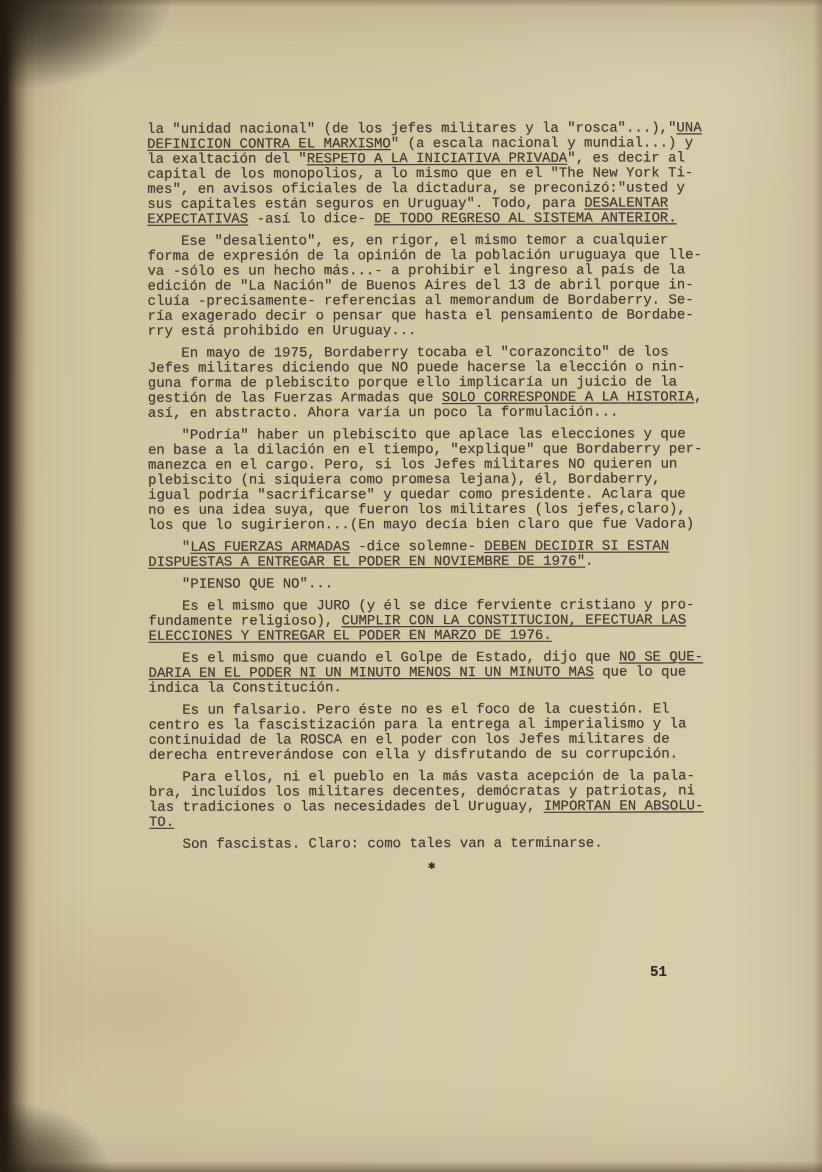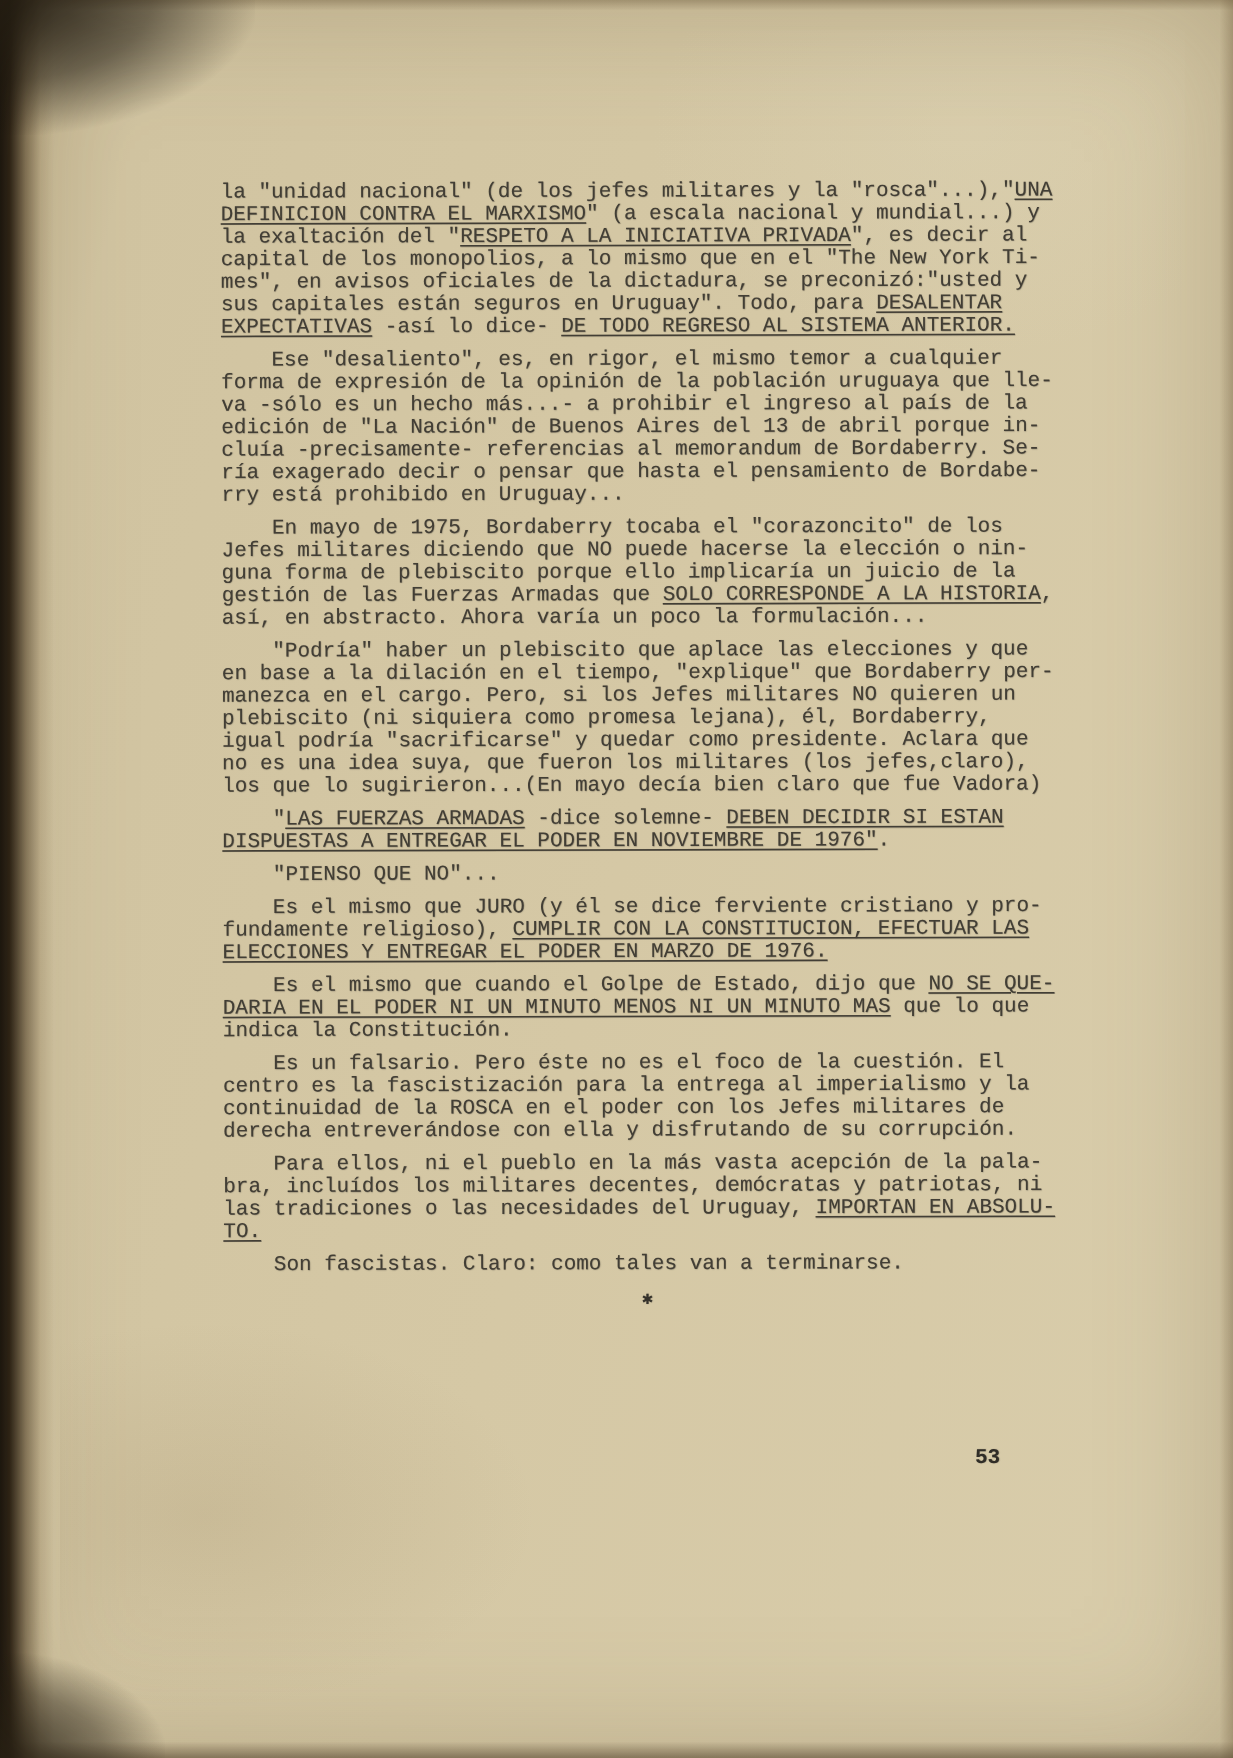--- a/index.html
+++ b/index.html
@@ -96,21 +96,21 @@
 </head>
 <body>
 
 <div class="page">
   <div class="stain-b"></div>
   <div class="stain-a"></div>
 
   <div class="text-block"><div class="paragraph"><div class="line"><span>la "unidad nacional" (de los jefes militares y la "rosca"...),"</span><span class="u">UNA</span></div><div class="line"><span class="u">DEFINICION CONTRA EL MARXISMO</span><span>" (a escala nacional y mundial...) y</span></div><div class="line"><span>la exaltación del "</span><span class="u">RESPETO A LA INICIATIVA PRIVADA</span><span>", es decir al</span></div><div class="line"><span>capital de los monopolios, a lo mismo que en el "The New York Ti-</span></div><div class="line"><span>mes", en avisos oficiales de la dictadura, se preconizó:"usted y</span></div><div class="line"><span>sus capitales están seguros en Uruguay". Todo, para </span><span class="u">DESALENTAR</span></div><div class="line"><span class="u">EXPECTATIVAS</span><span> -así lo dice- </span><span class="u">DE TODO REGRESO AL SISTEMA ANTERIOR.</span></div></div><div class="paragraph"><div class="line"><span>    Ese "desaliento", es, en rigor, el mismo temor a cualquier</span></div><div class="line"><span>forma de expresión de la opinión de la población uruguaya que lle-</span></div><div class="line"><span>va -sólo es un hecho más...- a prohibir el ingreso al país de la</span></div><div class="line"><span>edición de "La Nación" de Buenos Aires del 13 de abril porque in-</span></div><div class="line"><span>cluía -precisamente- referencias al memorandum de Bordaberry. Se-</span></div><div class="line"><span>ría exagerado decir o pensar que hasta el pensamiento de Bordabe-</span></div><div class="line"><span>rry está prohibido en Uruguay...</span></div></div><div class="paragraph"><div class="line"><span>    En mayo de 1975, Bordaberry tocaba el "corazoncito" de los</span></div><div class="line"><span>Jefes militares diciendo que NO puede hacerse la elección o nin-</span></div><div class="line"><span>guna forma de plebiscito porque ello implicaría un juicio de la</span></div><div class="line"><span>gestión de las Fuerzas Armadas que </span><span class="u">SOLO CORRESPONDE A LA HISTORIA</span><span>,</span></div><div class="line"><span>así, en abstracto. Ahora varía un poco la formulación...</span></div></div><div class="paragraph"><div class="line"><span>    "Podría" haber un plebiscito que aplace las elecciones y que</span></div><div class="line"><span>en base a la dilación en el tiempo, "explique" que Bordaberry per-</span></div><div class="line"><span>manezca en el cargo. Pero, si los Jefes militares NO quieren un</span></div><div class="line"><span>plebiscito (ni siquiera como promesa lejana), él, Bordaberry,</span></div><div class="line"><span>igual podría "sacrificarse" y quedar como presidente. Aclara que</span></div><div class="line"><span>no es una idea suya, que fueron los militares (los jefes,claro),</span></div><div class="line"><span>los que lo sugirieron...(En mayo decía bien claro que fue Vadora)</span></div></div><div class="paragraph"><div class="line"><span>    "</span><span class="u">LAS FUERZAS ARMADAS</span><span> -dice solemne- </span><span class="u">DEBEN DECIDIR SI ESTAN</span></div><div class="line"><span class="u">DISPUESTAS A ENTREGAR EL PODER EN NOVIEMBRE DE 1976"</span><span>.</span></div></div><div class="paragraph"><div class="line"><span>    "PIENSO QUE NO"...</span></div></div><div class="paragraph"><div class="line"><span>    Es el mismo que JURO (y él se dice ferviente cristiano y pro-</span></div><div class="line"><span>fundamente religioso), </span><span class="u">CUMPLIR CON LA CONSTITUCION, EFECTUAR LAS</span></div><div class="line"><span class="u">ELECCIONES Y ENTREGAR EL PODER EN MARZO DE 1976.</span></div></div><div class="paragraph"><div class="line"><span>    Es el mismo que cuando el Golpe de Estado, dijo que </span><span class="u">NO SE QUE-</span></div><div class="line"><span class="u">DARIA EN EL PODER NI UN MINUTO MENOS NI UN MINUTO MAS</span><span> que lo que</span></div><div class="line"><span>indica la Constitución.</span></div></div><div class="paragraph"><div class="line"><span>    Es un falsario. Pero éste no es el foco de la cuestión. El</span></div><div class="line"><span>centro es la fascistización para la entrega al imperialismo y la</span></div><div class="line"><span>continuidad de la ROSCA en el poder con los Jefes militares de</span></div><div class="line"><span>derecha entreverándose con ella y disfrutando de su corrupción.</span></div></div><div class="paragraph"><div class="line"><span>    Para ellos, ni el pueblo en la más vasta acepción de la pala-</span></div><div class="line"><span>bra, incluídos los militares decentes, demócratas y patriotas, ni</span></div><div class="line"><span>las tradiciones o las necesidades del Uruguay, </span><span class="u">IMPORTAN EN ABSOLU-</span></div><div class="line"><span class="u">TO.</span></div></div><div class="paragraph"><div class="line"><span>    Son fascistas. Claro: como tales van a terminarse.</span></div></div></div>
 
   <div class="ornament">✱</div>
-  <div class="page-number">53</div>
+  <div class="page-number">51</div>
 
   <div class="edge-top"></div>
   <div class="edge-right"></div>
   <div class="edge-bottom"></div>
   <div class="gutter-shadow"></div>
   <div class="corner-tl"></div>
   <div class="corner-bl"></div>
   <div class="vignette"></div>
 </div>
 

